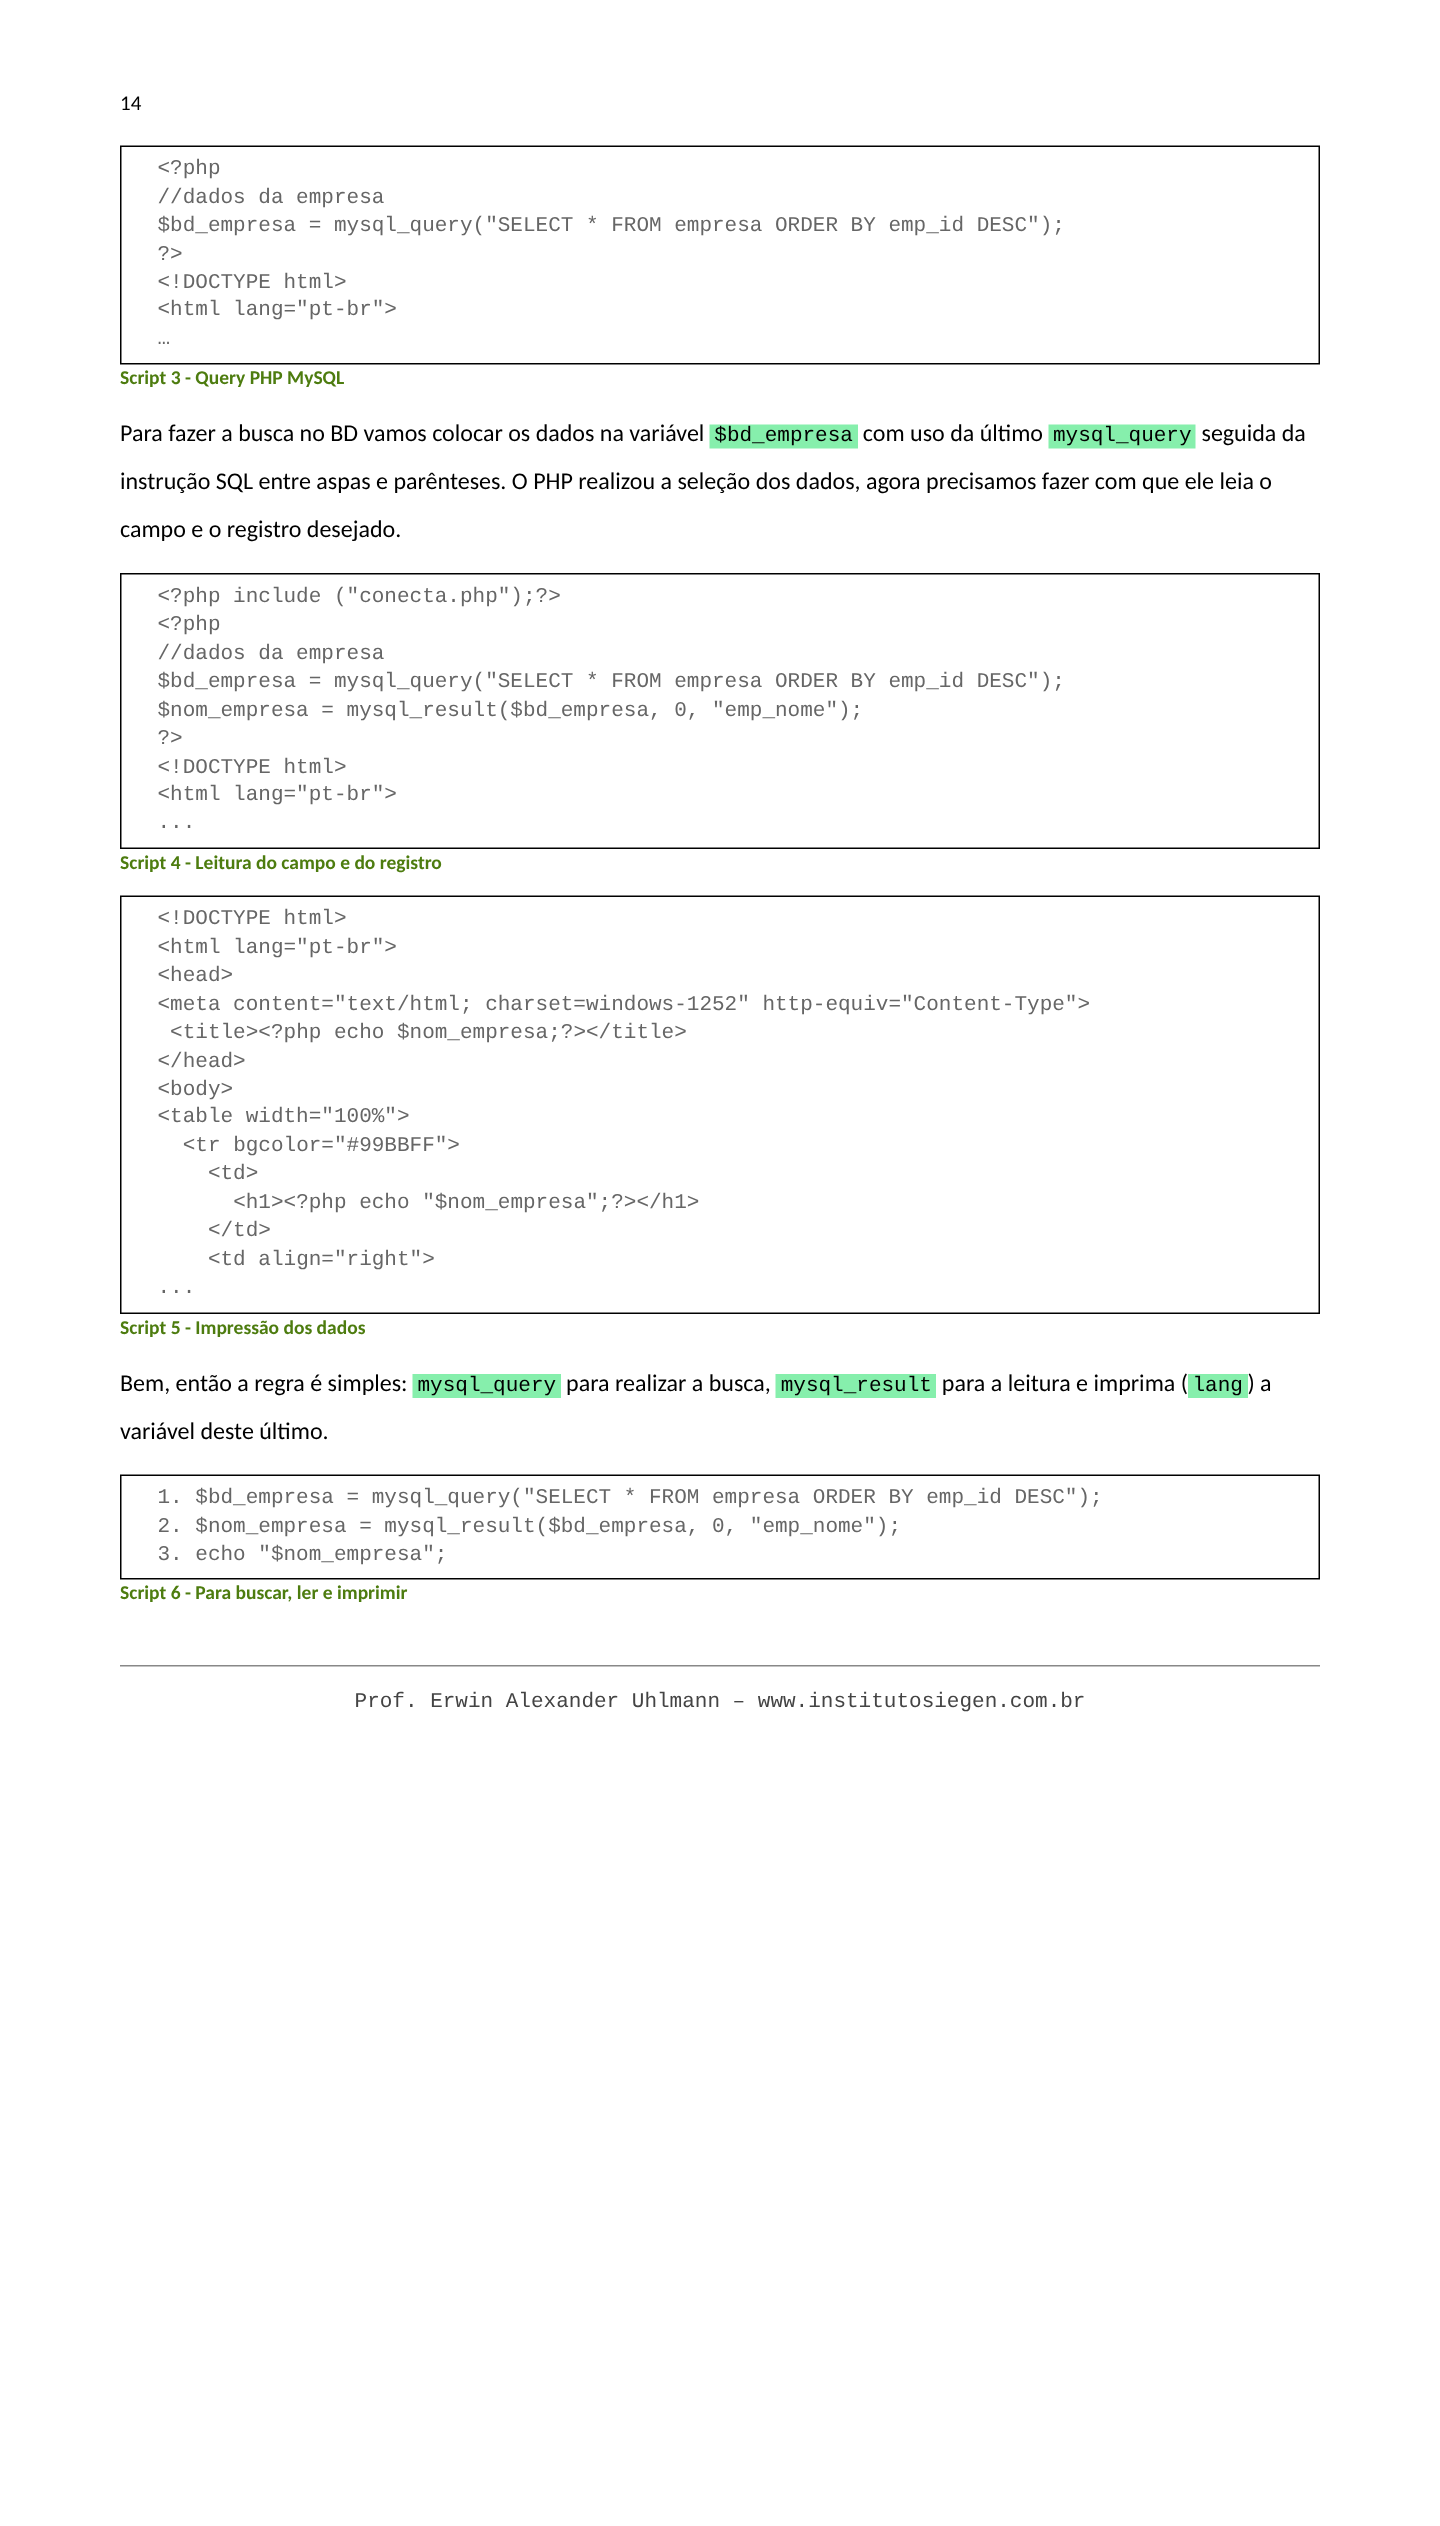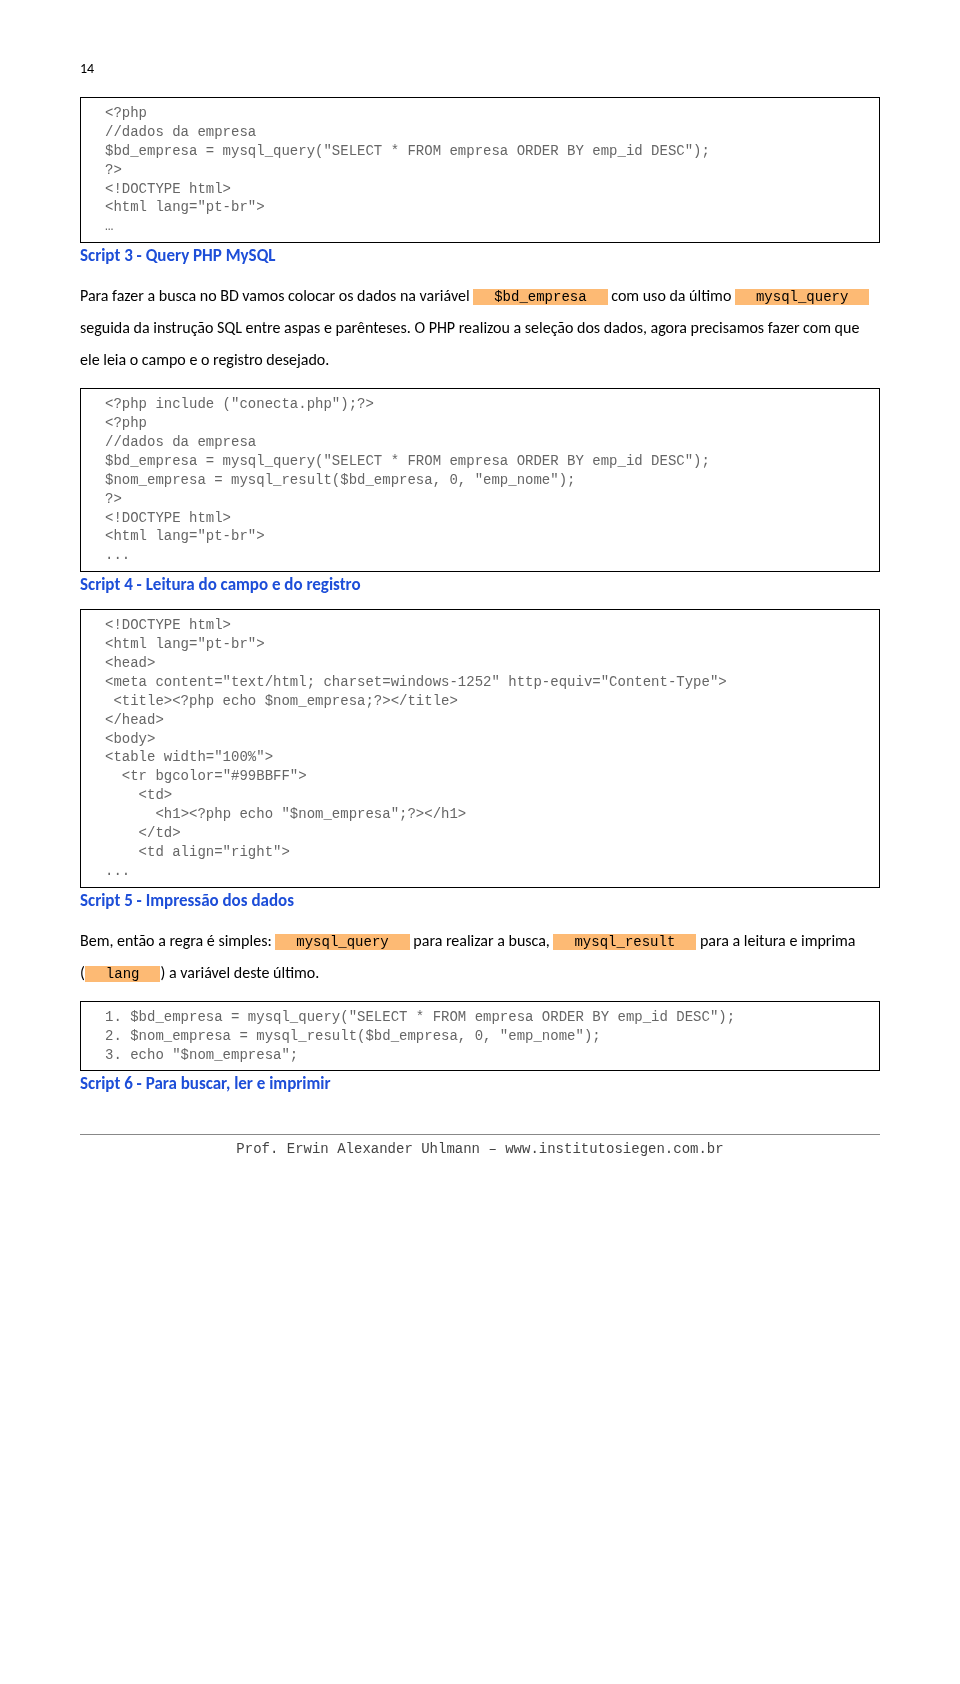--- a/index.html
+++ b/index.html
@@ -20,41 +20,41 @@
       border: 1px solid #000;
       padding: 6px 24px;
       font-family: "Courier New", monospace;
       font-size: 14px;
       color: #666;
       white-space: pre-wrap;
       line-height: 1.35;
       margin: 8px 0 2px 0;
     }
     .script-caption {
-      color: #1d4ed8;
-      font-size: 17px;
+      color: #4d7c0f;
+      font-size: 13px;
       font-weight: bold;
       margin-bottom: 14px;
     }
     .body-text {
       font-size: 16px;
       line-height: 2.0;
       margin: 12px 0;
       color: #000;
     }
     .code-inline {
-      background: #fdba74;
+      background: #86efac;
       font-family: "Courier New", monospace;
       font-size: 14px;
-      padding: 0 21px;
+      padding: 0 3px;
     }
     .footer {
       border-top: 1px solid #888;
       margin-top: 40px;
-      padding-top: 6px;
+      padding-top: 16px;
       font-family: "Courier New", monospace;
       font-size: 14px;
       text-align: center;
       color: #444;
     }
   </style>
 </head>
 <body>
 
 <div class="page-number">14</div>

